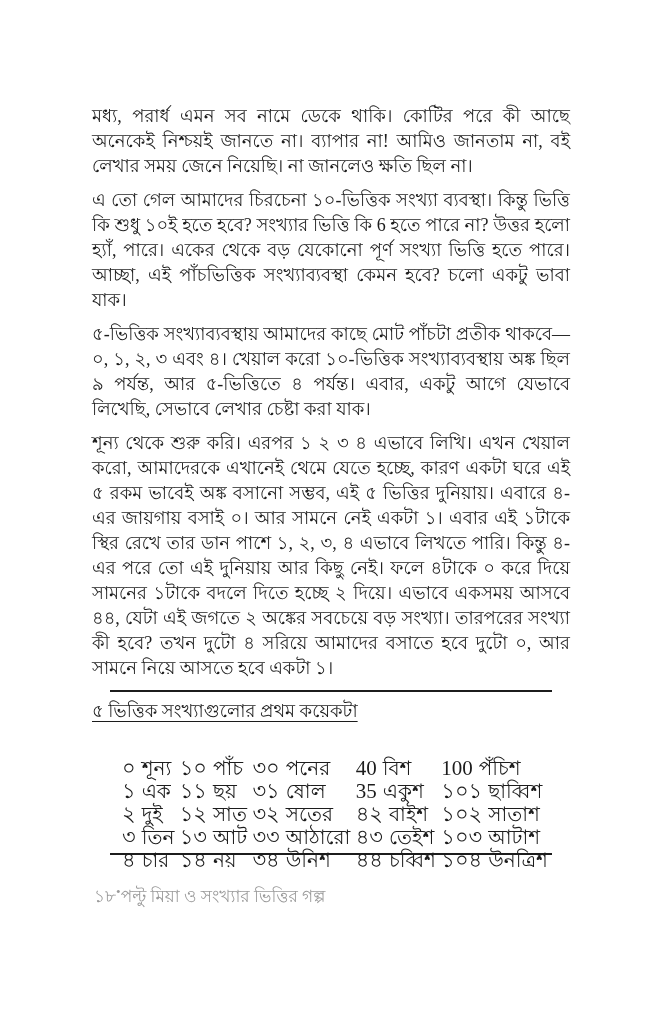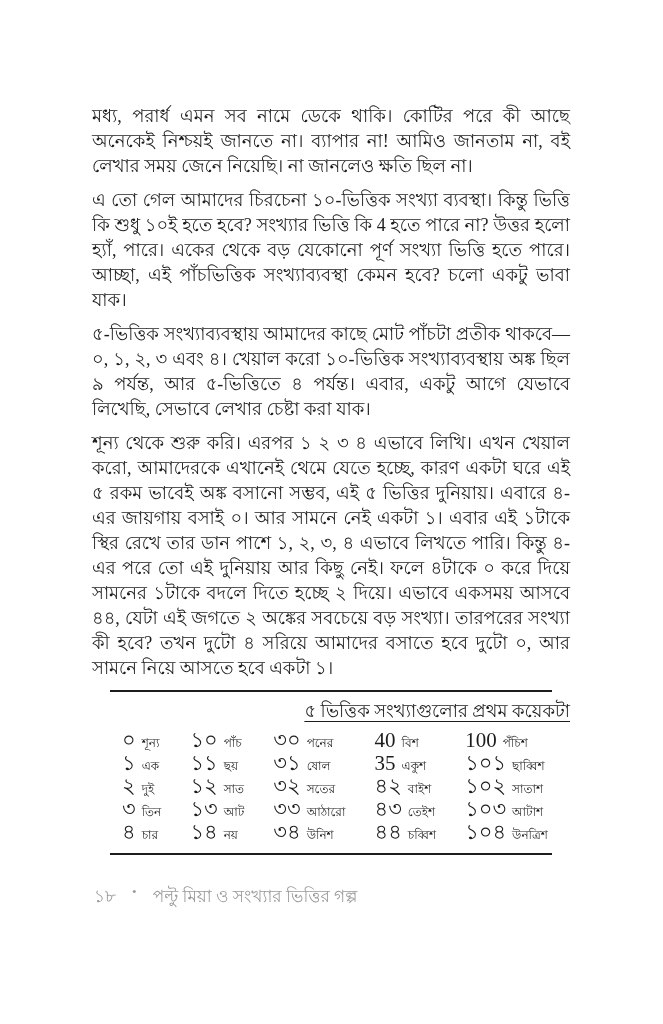--- a/index.html
+++ b/index.html
@@ -30,21 +30,21 @@
   .base5-table {
     margin-top: 3px;
   }
   .rule {
     height: 2px;
     background: #1c1c1c;
     margin: 0 18px;
   }
   .table-title {
     margin: 7px 0 5px 0;
-    text-align: right;
+    text-align: left;
     font-size: 18px;
     font-weight: normal;
     line-height: 24px;
   }
   .table-title .underlined {
     text-decoration: underline;
     text-underline-offset: 4px;
     text-decoration-thickness: 1px;
   }
   .columns {
@@ -60,43 +60,44 @@
     display: flex;
     align-items: baseline;
     gap: 6px;
     height: 23px;
   }
   .num {
     font-size: 21px;
     line-height: 23px;
   }
   .word {
-    font-size: 12px;
+    font-size: 20px;
     line-height: 23px;
+    margin-top: 28px;
   }
   .page-footer {
     margin: 28px 0 0 2px;
     display: flex;
-    gap: 16px;
+    gap: 0;
     font-size: 17px;
     color: #9a9a9a;
   }
   .page-footer .bullet {
     font-size: 13px;
     line-height: 17px;
   }
 </style>
 </head>
 <body>
 
 <div class="page">
 
   <main class="body-text">
     <p>মধ্য, পরার্ধ এমন সব নামে ডেকে থাকি। কোটির পরে কী আছে অনেকেই নিশ্চয়ই জানতে না। ব্যাপার না! আমিও জানতাম না, বই লেখার সময় জেনে নিয়েছি। না জানলেও ক্ষতি ছিল না।</p>
-    <p>এ তো গেল আমাদের চিরচেনা ১০-ভিত্তিক সংখ্যা ব্যবস্থা। কিন্তু ভিত্তি কি শুধু ১০ই হতে হবে? সংখ্যার ভিত্তি কি 4 হতে পারে না? উত্তর হলো হ্যাঁ, পারে। একের থেকে বড় যেকোনো পূর্ণ সংখ্যা ভিত্তি হতে পারে। আচ্ছা, এই পাঁচভিত্তিক সংখ্যাব্যবস্থা কেমন হবে? চলো একটু ভাবা যাক।</p>
+    <p>এ তো গেল আমাদের চিরচেনা ১০-ভিত্তিক সংখ্যা ব্যবস্থা। কিন্তু ভিত্তি কি শুধু ১০ই হতে হবে? সংখ্যার ভিত্তি কি 6 হতে পারে না? উত্তর হলো হ্যাঁ, পারে। একের থেকে বড় যেকোনো পূর্ণ সংখ্যা ভিত্তি হতে পারে। আচ্ছা, এই পাঁচভিত্তিক সংখ্যাব্যবস্থা কেমন হবে? চলো একটু ভাবা যাক।</p>
     <p>৫-ভিত্তিক সংখ্যাব্যবস্থায় আমাদের কাছে মোট পাঁচটা প্রতীক থাকবে— ০, ১, ২, ৩ এবং ৪। খেয়াল করো ১০-ভিত্তিক সংখ্যাব্যবস্থায় অঙ্ক ছিল  ৯ পর্যন্ত, আর ৫-ভিত্তিতে  ৪ পর্যন্ত। এবার, একটু আগে যেভাবে লিখেছি, সেভাবে লেখার চেষ্টা করা যাক।</p>
     <p>শূন্য থেকে শুরু করি। এরপর ১ ২ ৩ ৪ এভাবে লিখি। এখন খেয়াল করো, আমাদেরকে এখানেই থেমে যেতে হচ্ছে, কারণ একটা ঘরে এই ৫ রকম ভাবেই অঙ্ক বসানো সম্ভব, এই ৫ ভিত্তির দুনিয়ায়। এবারে ৪-এর জায়গায় বসাই ০। আর সামনে নেই একটা ১। এবার এই ১টাকে স্থির রেখে তার ডান পাশে ১, ২, ৩, ৪ এভাবে লিখতে পারি। কিন্তু ৪-এর পরে তো এই দুনিয়ায় আর কিছু নেই। ফলে ৪টাকে ০ করে দিয়ে সামনের ১টাকে বদলে দিতে হচ্ছে ২ দিয়ে। এভাবে একসময় আসবে ৪৪, যেটা এই জগতে ২ অঙ্কের সবচেয়ে বড় সংখ্যা। তারপরের সংখ্যা কী হবে? তখন দুটো ৪ সরিয়ে আমাদের বসাতে হবে দুটো ০, আর সামনে নিয়ে আসতে হবে একটা ১।</p>
   </main>
 
   <section class="base5-table">
     <div class="rule"></div>
     <h3 class="table-title">
       <span class="underlined">৫ ভিত্তিক সংখ্যাগুলোর প্রথম কয়েকটা</span>
     </h3>
     <div class="columns" id="table-columns">

